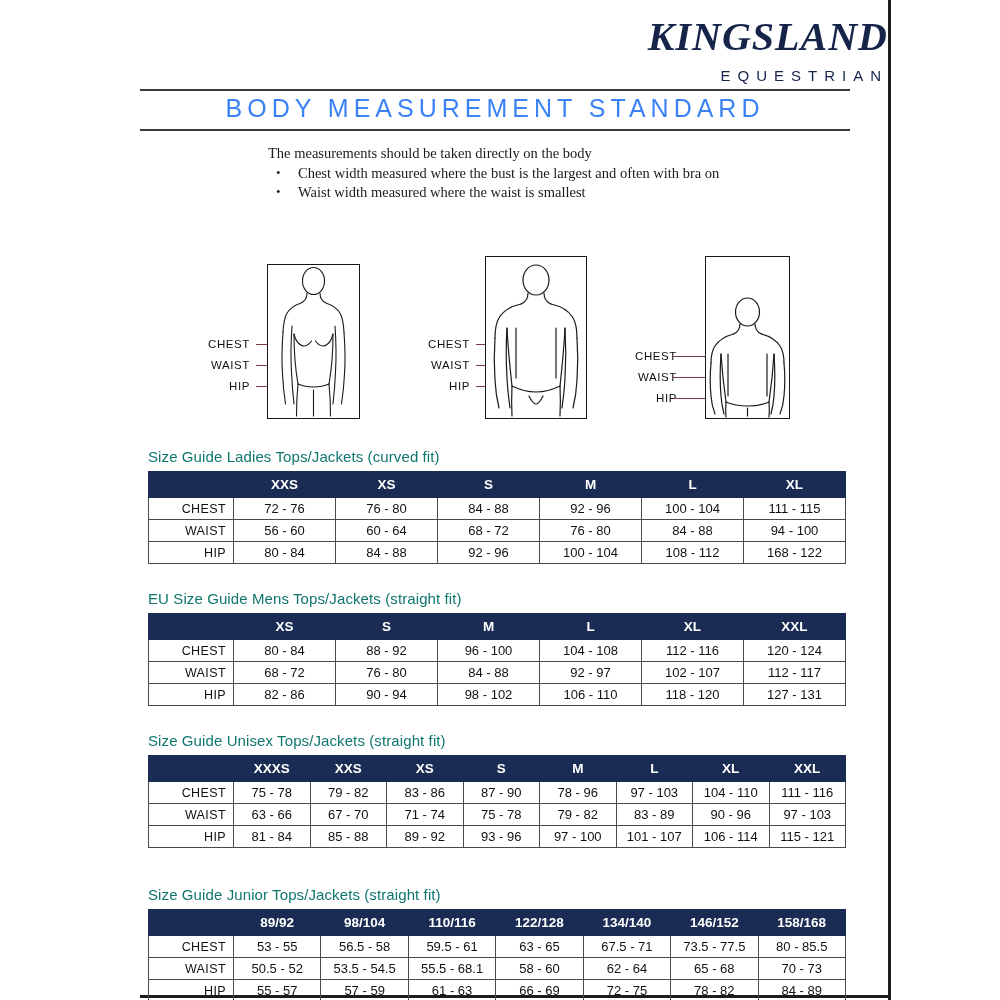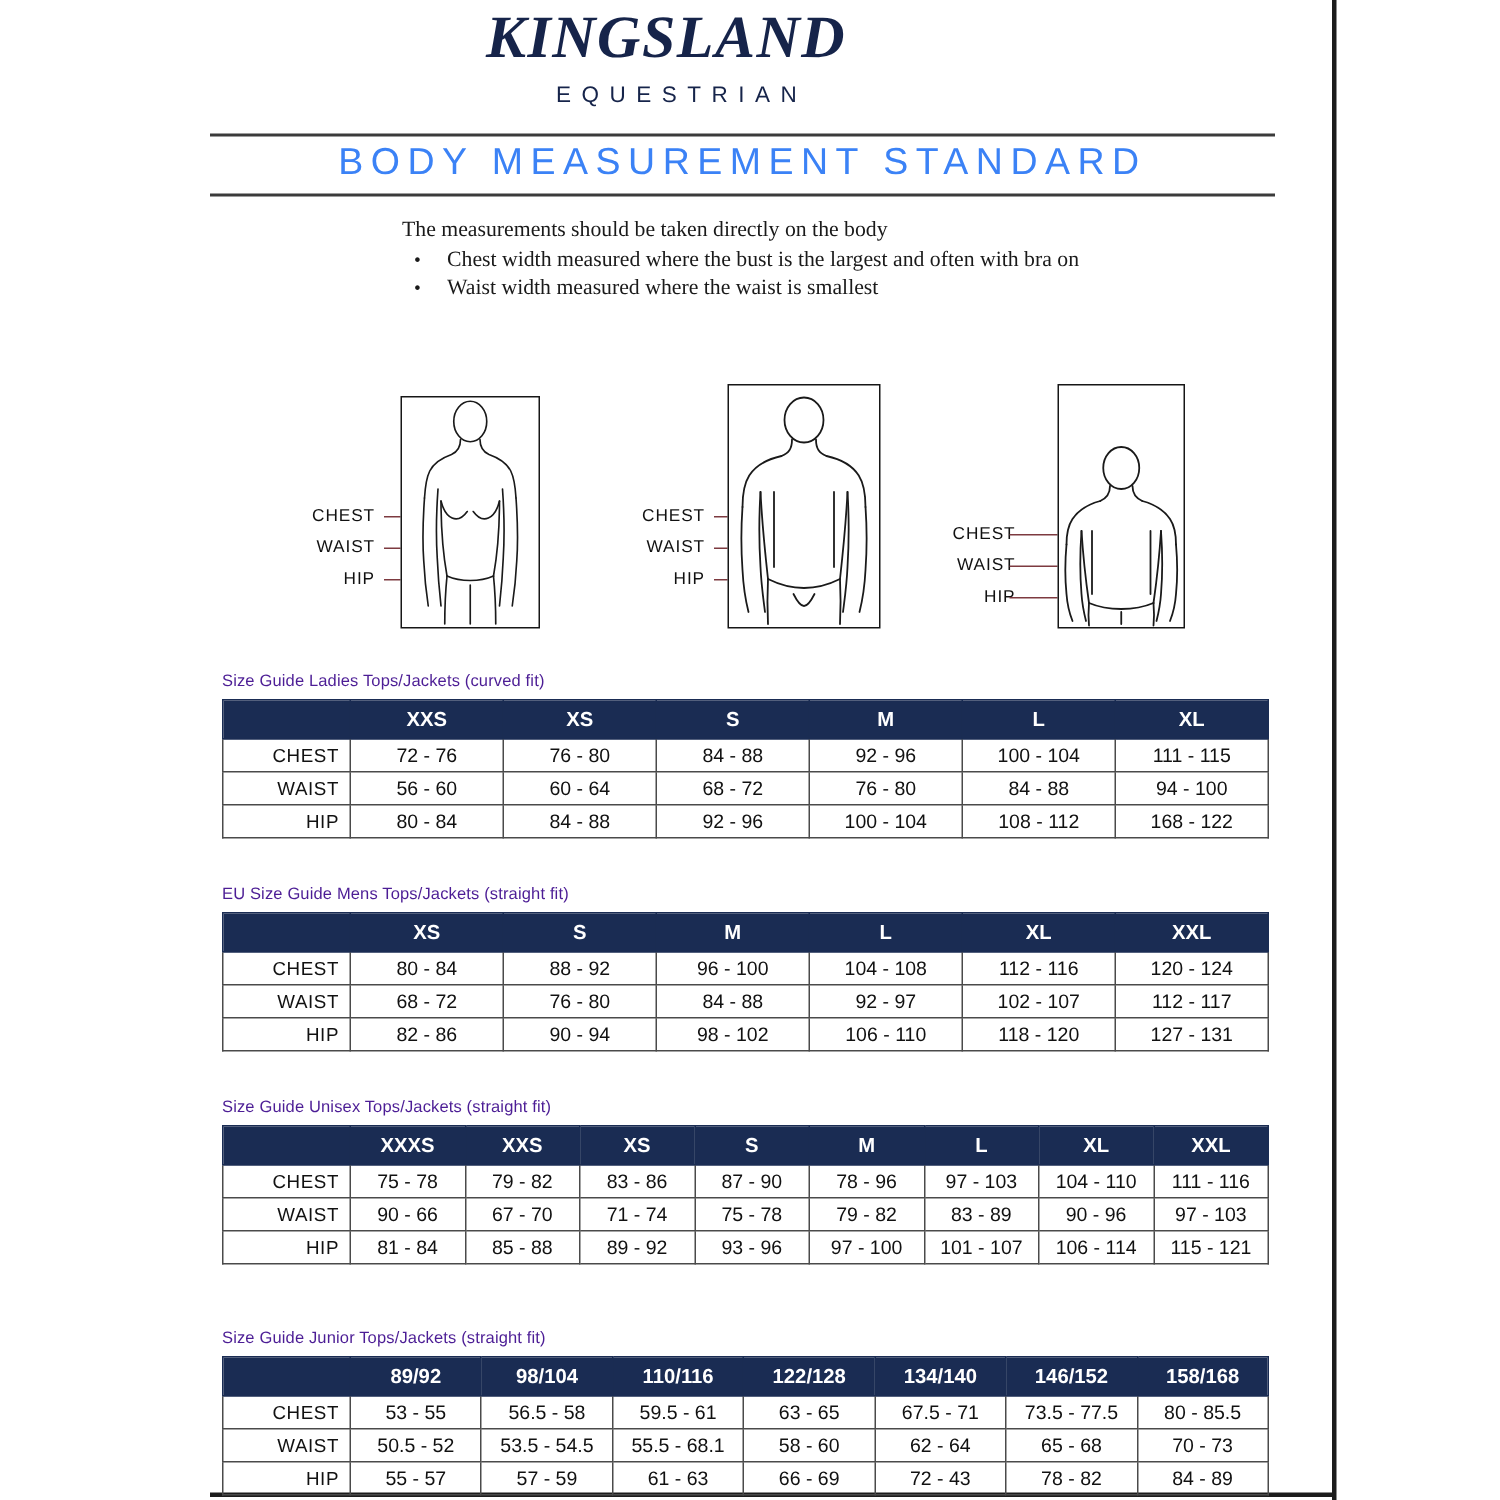--- a/index.html
+++ b/index.html
@@ -31,23 +31,23 @@
     top: 995px;
     width: 748px;
     height: 3px;
     background: #1c1c1c;
   }
 
   
   #brand {
     position: absolute;
     left: 0;
-    top: 4px;
+    top: 16px;
     width: 888px;
-    text-align: center;
+    text-align: right;
   }
   #brand-wordmark {
     font-family: "Liberation Serif", serif;
     font-weight: bold;
     font-style: italic;
     font-size: 40px;
     letter-spacing: 1px;
     color: #16244a;
     line-height: 1.05;
   }
@@ -137,22 +137,22 @@
   .lead-line {
     position: absolute;
     height: 1.3px;
     background: #7d3a40;
   }
   .fig-svg { position: absolute; }
 
   
   .tbl-block { position: absolute; left: 148px; width: 697px; }
   .tbl-caption {
-    font-size: 11px;
-    color: #4c1d95;
+    font-size: 15px;
+    color: #0f766e;
     margin-bottom: 6px;
     letter-spacing: 0.1px;
     white-space: nowrap;
   }
   table.size-table {
     border-collapse: collapse;
     width: 697px;
     table-layout: fixed;
   }
   table.size-table th,
@@ -474,21 +474,21 @@
         <td>79 - 82</td>
         <td>83 - 86</td>
         <td>87 - 90</td>
         <td>78 - 96</td>
         <td>97 - 103</td>
         <td>104 - 110</td>
         <td>111 - 116</td>
       </tr>
       <tr>
         <td class="rowlabel">WAIST</td>
-        <td>90 - 66</td>
+        <td>63 - 66</td>
         <td>67 - 70</td>
         <td>71 - 74</td>
         <td>75 - 78</td>
         <td>79 - 82</td>
         <td>83 - 89</td>
         <td>90 - 96</td>
         <td>97 - 103</td>
       </tr>
       <tr>
         <td class="rowlabel">HIP</td>
@@ -550,19 +550,19 @@
         <td>62 - 64</td>
         <td>65 - 68</td>
         <td>70 - 73</td>
       </tr>
       <tr>
         <td class="rowlabel">HIP</td>
         <td>55 - 57</td>
         <td>57 - 59</td>
         <td>61 - 63</td>
         <td>66 - 69</td>
-        <td>72 - 43</td>
+        <td>72 - 75</td>
         <td>78 - 82</td>
         <td>84 - 89</td>
       </tr>
     </tbody>
   </table>
 </div>
 
 </body></html>

